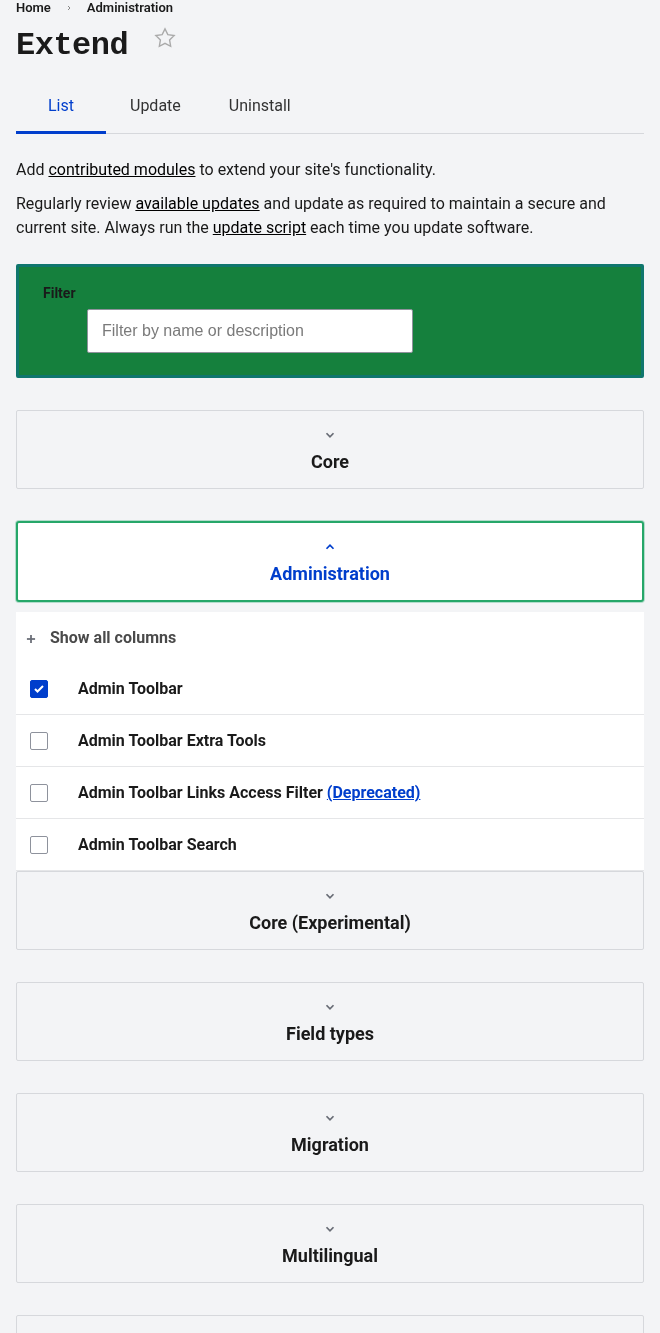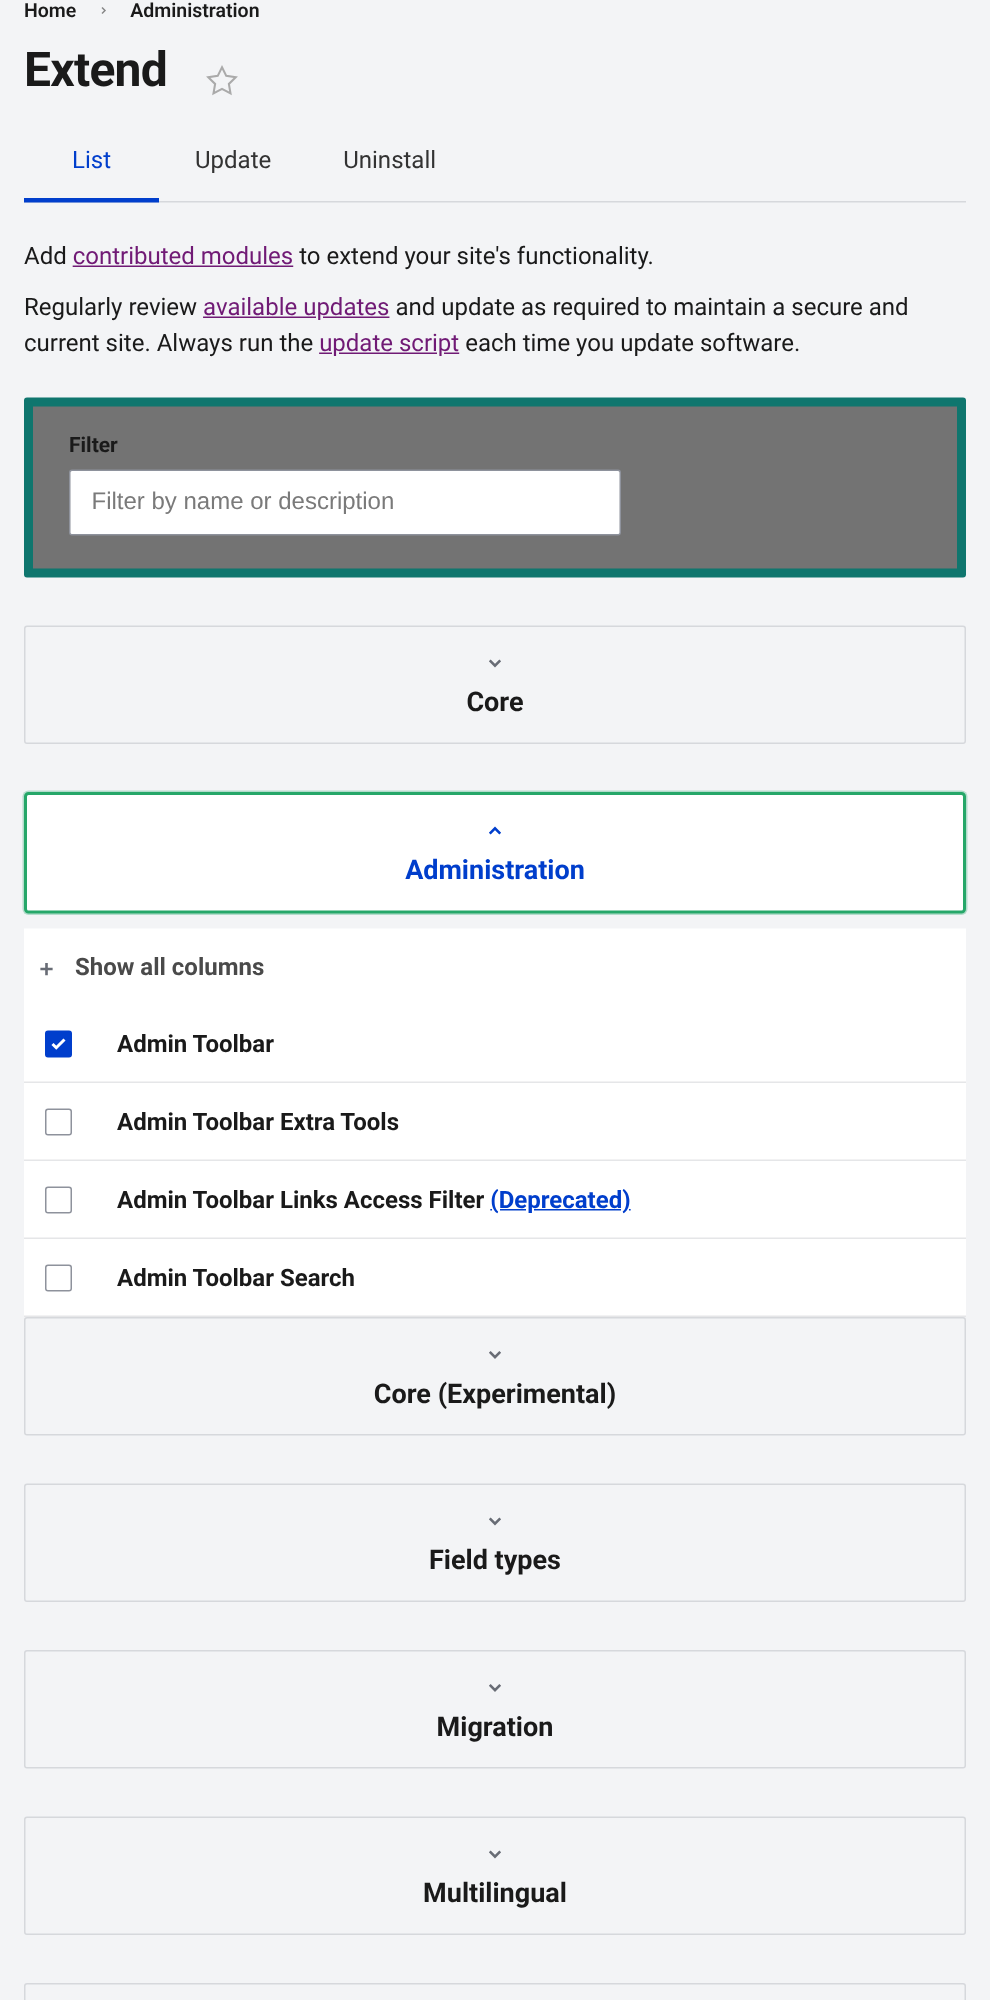--- a/index.html
+++ b/index.html
@@ -15,23 +15,24 @@
       gap: 14px;
       font-size: 13px;
       font-weight: 600;
       padding-top: 0;
       margin-bottom: 12px;
     }
     .breadcrumb a { color: #1a1a1a; text-decoration: none; cursor: pointer; }
     .breadcrumb .sep { color: #888; font-size: 14px; line-height: 1; }
     .page-title-row {
       display: flex;
-      align-items: flex-end;
+      align-items: flex-start;
       gap: 26px;
       margin-bottom: 18px;
+      font-family: Liberation Mono, monospace;
     }
     .page-title {
       font-size: 32px;
       font-weight: 700;
       letter-spacing: -0.5px;
     }
     .star-icon {
       width: 22px; height: 22px;
       color: #aaa;
       cursor: pointer;
@@ -50,41 +51,42 @@
     }
     .tab.active {
       color: #003ecc;
       font-weight: 400;
       border-bottom: 3px solid #003ecc;
       margin-bottom: -1px;
     }
     .tab:first-child { padding-left: 32px; padding-right: 32px; }
     .intro { font-size: 16px; line-height: 1.5; color: #1a1a1a; }
     .intro p { margin-bottom: 10px; }
-    .intro a { color: #701a75; text-decoration: underline; cursor: pointer; }
+    .intro a { color: #000000; text-decoration: underline; cursor: pointer; }
     .filter-box {
-      border: 6px solid #0f766e;
+      border: 3px solid #0f766e;
       border-radius: 2px;
-      background: #737373;
+      background: #15803d;
       padding: 18px 24px 22px 24px;
       margin: 24px 0 32px 0;
     }
     .filter-label {
       font-size: 14px;
       font-weight: 700;
       display: block;
       margin-bottom: 8px;
     }
     .filter-input {
-      width: 368px;
+      width: 326px;
       padding: 12px 14px;
       font-size: 16px;
       border: 1px solid #8e929c;
       border-radius: 2px;
       color: #333;
+      margin-left: 44px;
     }
     .filter-input::placeholder { color: #7a7a7a; }
     .section {
       background: #f3f4f6;
       border: 1px solid #d6d8dc;
       border-radius: 2px;
       margin-bottom: 32px;
     }
     .section-header {
       display: flex;

